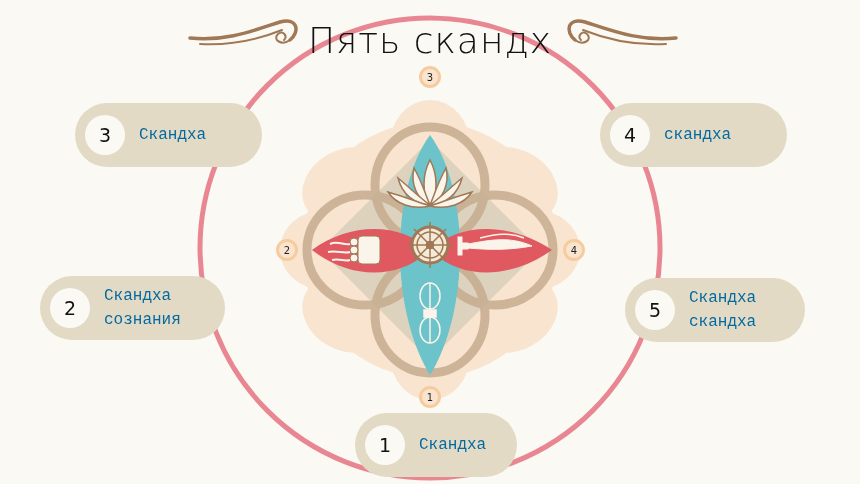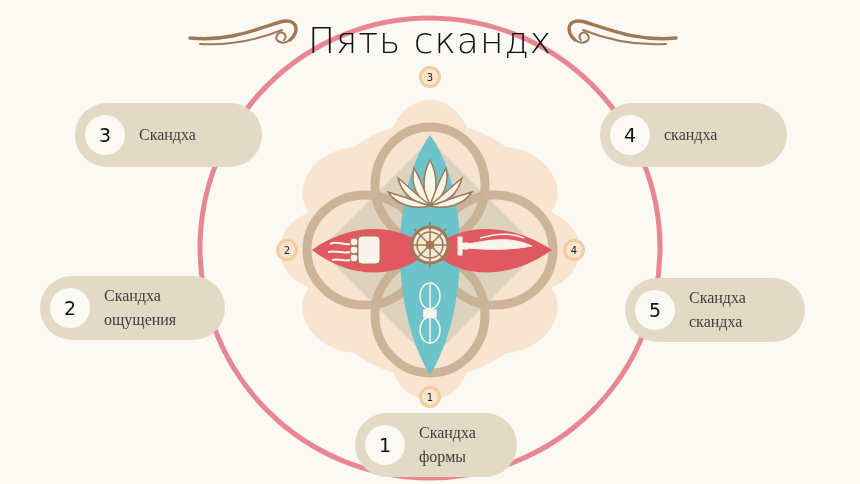--- a/index.html
+++ b/index.html
@@ -22,22 +22,22 @@
       background:#e3dac5; display:flex; align-items:center;
       box-sizing:border-box; padding-left:10px;
     }
     .pill .num {
       width:40px; height:40px; border-radius:50%; background:#faf9f3;
       display:flex; align-items:center; justify-content:center;
       font-size:19px; color:#111; flex-shrink:0;
       font-family:"DejaVu Sans", sans-serif;
     }
     .pill .lbl {
-      margin-left:14px; font-size:16px; line-height:24px; color:#404040;
-      font-family:Liberation Serif, serif;
+      margin-left:14px; font-size:16px; line-height:24px; color:#0369a1;
+      font-family:Liberation Mono, monospace;
     }
     .marker {
       position:absolute; width:22px; height:22px; border-radius:50%;
       background:#f8e4cf; border:3px solid #f6cc9e;
       display:flex; align-items:center; justify-content:center;
       font-size:10px; color:#222; box-sizing:border-box;
       font-family:"DejaVu Sans", sans-serif;
     }
   </style>
 </head>
@@ -150,33 +150,32 @@
     <div class="num">4</div>
     <div class="lbl">
       <div>скандха</div>
     </div>
   </div>
 
   <div class="pill" style="left:40px; top:276px; width:185px;">
     <div class="num">2</div>
     <div class="lbl">
       <div>Скандха</div>
-      <div>ощущения</div>
+      <div>сознания</div>
     </div>
   </div>
 
   <div class="pill" style="left:625px; top:278px; width:180px;">
     <div class="num">5</div>
     <div class="lbl">
       <div>Скандха</div>
       <div>скандха</div>
     </div>
   </div>
 
   <div class="pill" style="left:355px; top:413px; width:162px;">
     <div class="num">1</div>
     <div class="lbl">
       <div>Скандха</div>
-      <div>формы</div>
     </div>
   </div>
 
 </div>
 
 </body></html>

